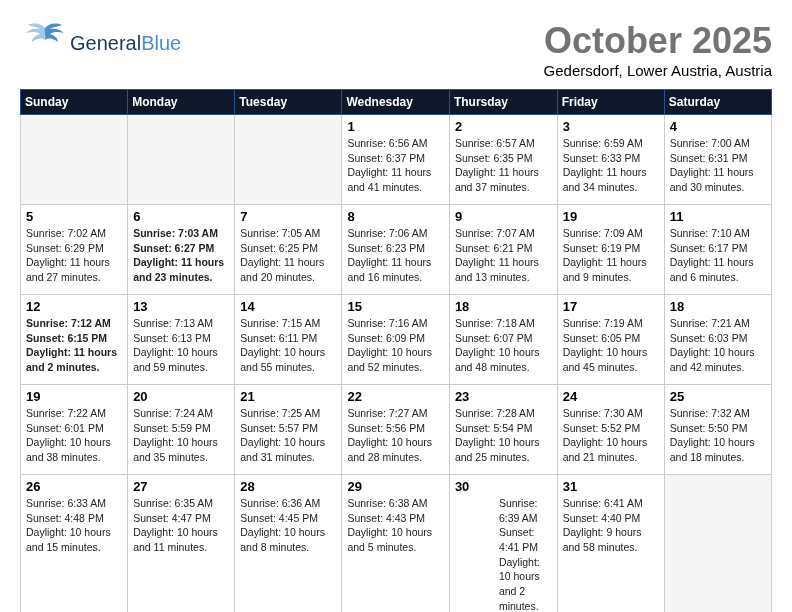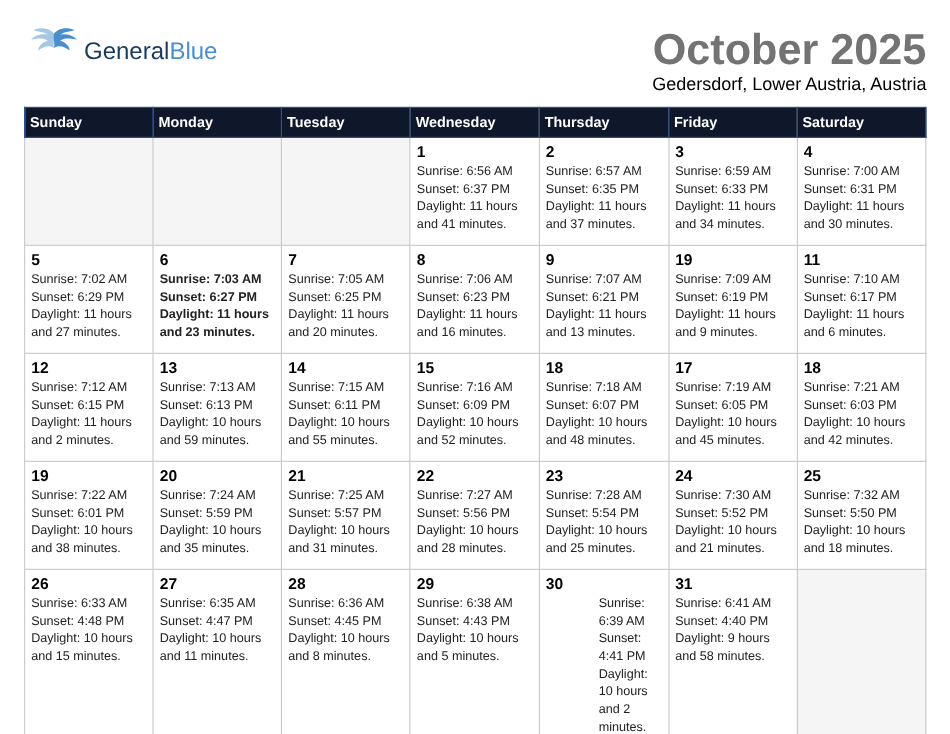--- a/index.html
+++ b/index.html
@@ -191,21 +191,21 @@
           <span class="day-number">11</span>
           <div class="day-info" style="white-space: pre-line;">Sunrise: 7:10 AM
 Sunset: 6:17 PM
 Daylight: 11 hours
 and 6 minutes.</div>
         </td>
       </tr>
       <tr>
         <td>
           <span class="day-number">12</span>
-          <div class="day-info" style="white-space: pre-line;">Sunrise: 7:12 AM
+          <div class="day-info" style="white-space: pre-line; font-weight: bold;">Sunrise: 7:12 AM
 Sunset: 6:15 PM
 Daylight: 11 hours
 and 2 minutes.</div>
         </td>
         <td>
           <span class="day-number">13</span>
           <div class="day-info" style="white-space: pre-line;">Sunrise: 7:13 AM
 Sunset: 6:13 PM
 Daylight: 10 hours
 and 59 minutes.</div>

